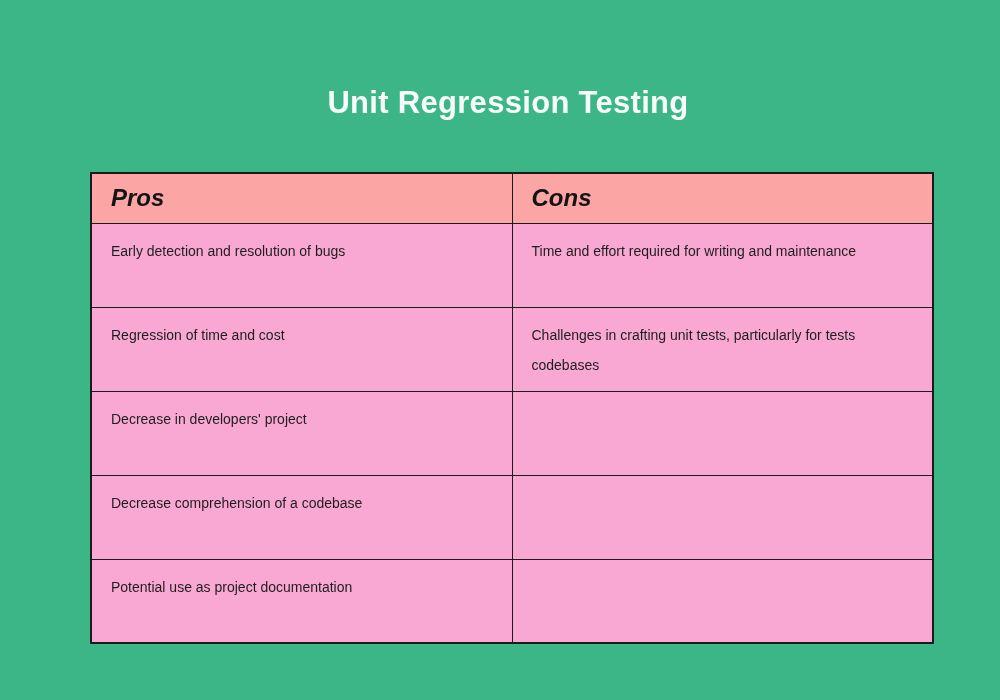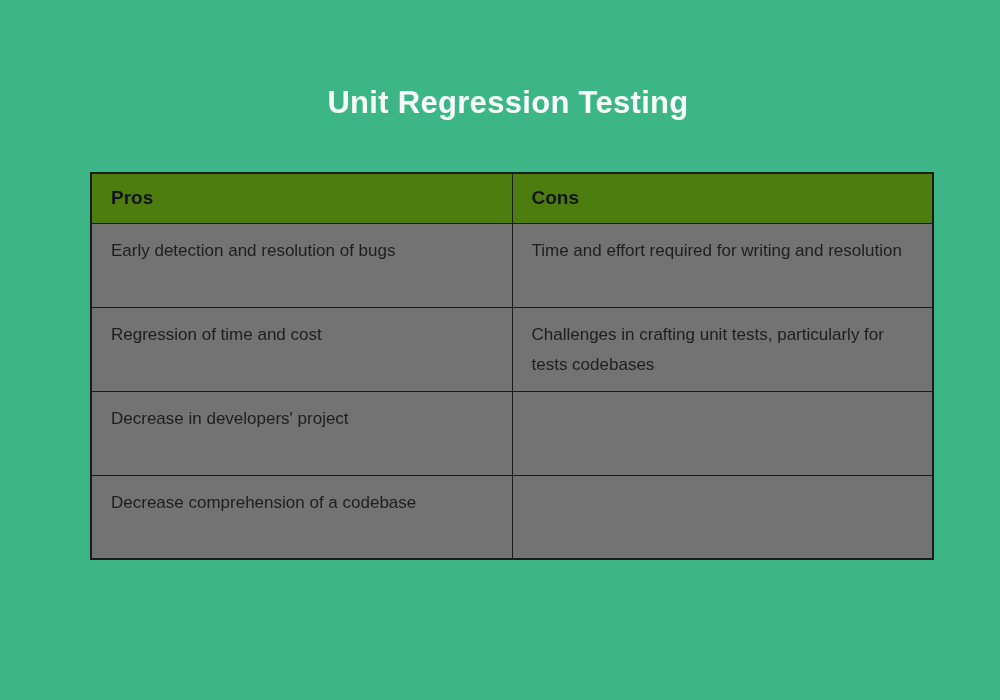--- a/index.html
+++ b/index.html
@@ -27,63 +27,68 @@
     width: 844px;
     border-collapse: collapse;
     background: #ffffff;
     table-layout: fixed;
   }
   table.pros-cons, table.pros-cons th, table.pros-cons td {
     border: 1px solid #1b1b1b;
   }
   table.pros-cons { border-width: 2px; }
   table.pros-cons th {
-    background: #4d7c0f;
+    background: #fca5a5;
     height: 50px;
     text-align: left;
     vertical-align: middle;
     padding: 0 18px 0 19px;
-    font-size: 19px;
+    font-size: 24px;
     font-weight: 700;
     color: #141414;
     width: 50%;
+    font-style: italic;
   }
   table.pros-cons td {
     height: 84px;
     vertical-align: top;
     padding: 12px 18px 0 19px;
-    font-size: 17px;
+    font-size: 14px;
     line-height: 30px;
     color: #1e1e1e;
-    background: #737373;
+    background: #f9a8d4;
   }
 </style>
 </head>
 <body>
 
 <h1 class="page-title">Unit Regression Testing</h1>
 
 <table class="pros-cons">
   <thead>
     <tr>
       <th>Pros</th>
       <th>Cons</th>
     </tr>
   </thead>
   <tbody>
     <tr>
       <td>Early detection and resolution of bugs</td>
-      <td>Time and effort required for writing and resolution</td>
+      <td>Time and effort required for writing and maintenance</td>
     </tr>
     <tr>
       <td>Regression of time and cost</td>
       <td>Challenges in crafting unit tests, particularly for tests codebases</td>
     </tr>
     <tr>
       <td>Decrease in developers' project</td>
       <td></td>
     </tr>
     <tr>
       <td>Decrease comprehension of a codebase</td>
       <td></td>
     </tr>
+    <tr>
+      <td>Potential use as project documentation</td>
+      <td></td>
+    </tr>
   </tbody>
 </table>
 
 </body></html>

